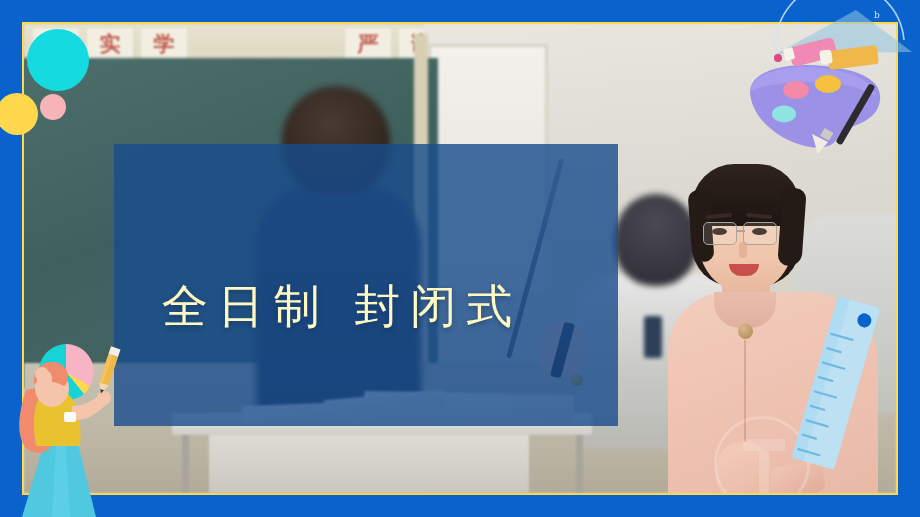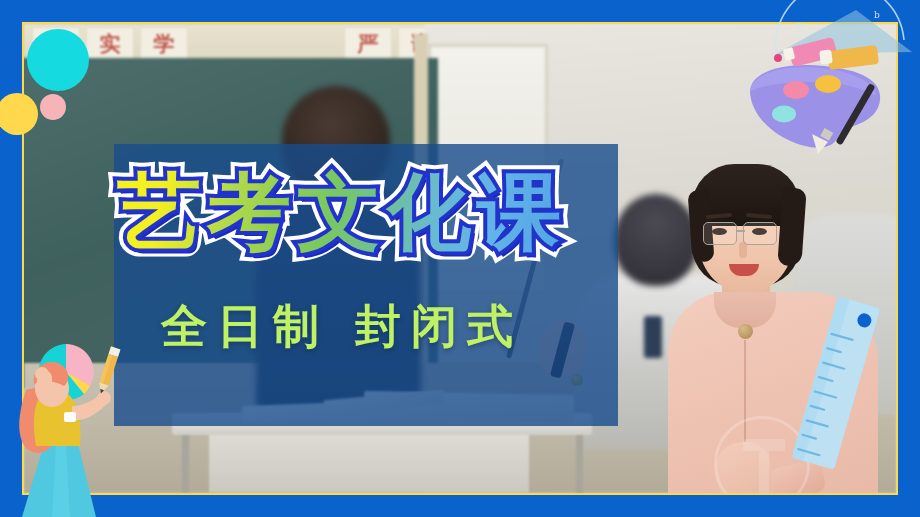--- a/index.html
+++ b/index.html
@@ -297,24 +297,24 @@
       #68bad0 68%, #62b3e8 80%,
       #4d9fe2 100%);
     -webkit-background-clip:text;
     background-clip:text;
     color:transparent;
     -webkit-text-fill-color:transparent;
   }
 
   
   .subtitle {
-    position:absolute; left:96px; top:300px; width:492px;
+    position:absolute; left:96px; top:280px; width:492px;
     text-align:center; z-index:7;
     font-family:"DejaVu Sans","Liberation Sans",sans-serif;
-    font-weight:bold; font-size:46px; color:#bef264;
+    font-weight:normal; font-size:46px; color:#fef9c3;
     letter-spacing:10px; line-height:1.15;
     text-shadow:0 2px 5px rgba(10,35,70,0.45);
     white-space:nowrap;
   }
 
   
   .circ { position:absolute; border-radius:50%; z-index:8; }
   .circ-cyan   { left:27px;  top:29px;  width:62px; height:62px; background:#15dbe0; }
   .circ-pink   { left:40px;  top:94px;  width:26px; height:26px; background:#f7b4b8; }
   .circ-yellow { left:-4px;  top:93px;  width:42px; height:42px; background:#ffd84d; }
@@ -508,24 +508,19 @@
     <circle cx="104" cy="66" r="7" fill="#f5c5ab"></circle>
     <g transform="rotate(18 104 52)">
       <rect x="99" y="22" width="10" height="30" fill="#f0b84a"></rect>
       <rect x="99" y="14" width="10" height="8" fill="#f5efe2"></rect>
       <polygon points="99,52 109,52 104,62" fill="#f0d9b0"></polygon>
       <polygon points="102,58 106,58 104,62" fill="#3a3a3a"></polygon>
       <rect x="99" y="22" width="4" height="30" fill="#f7ca6c" opacity="0.6"></rect>
     </g>
   </svg>
 
-  <div class="title-wrap">
-    <div class="title-layer title-shadow">艺考文化课</div>
-    <div class="title-layer title-stroke">艺考文化课</div>
-    <div class="title-layer title-fill">艺考文化课</div>
-  </div>
 
   <div class="subtitle">全日制 封闭式</div>
 
   <div class="frame-yellow"></div>
   <div class="bottom-band"></div>
 
 </div>
 
 </body></html>

